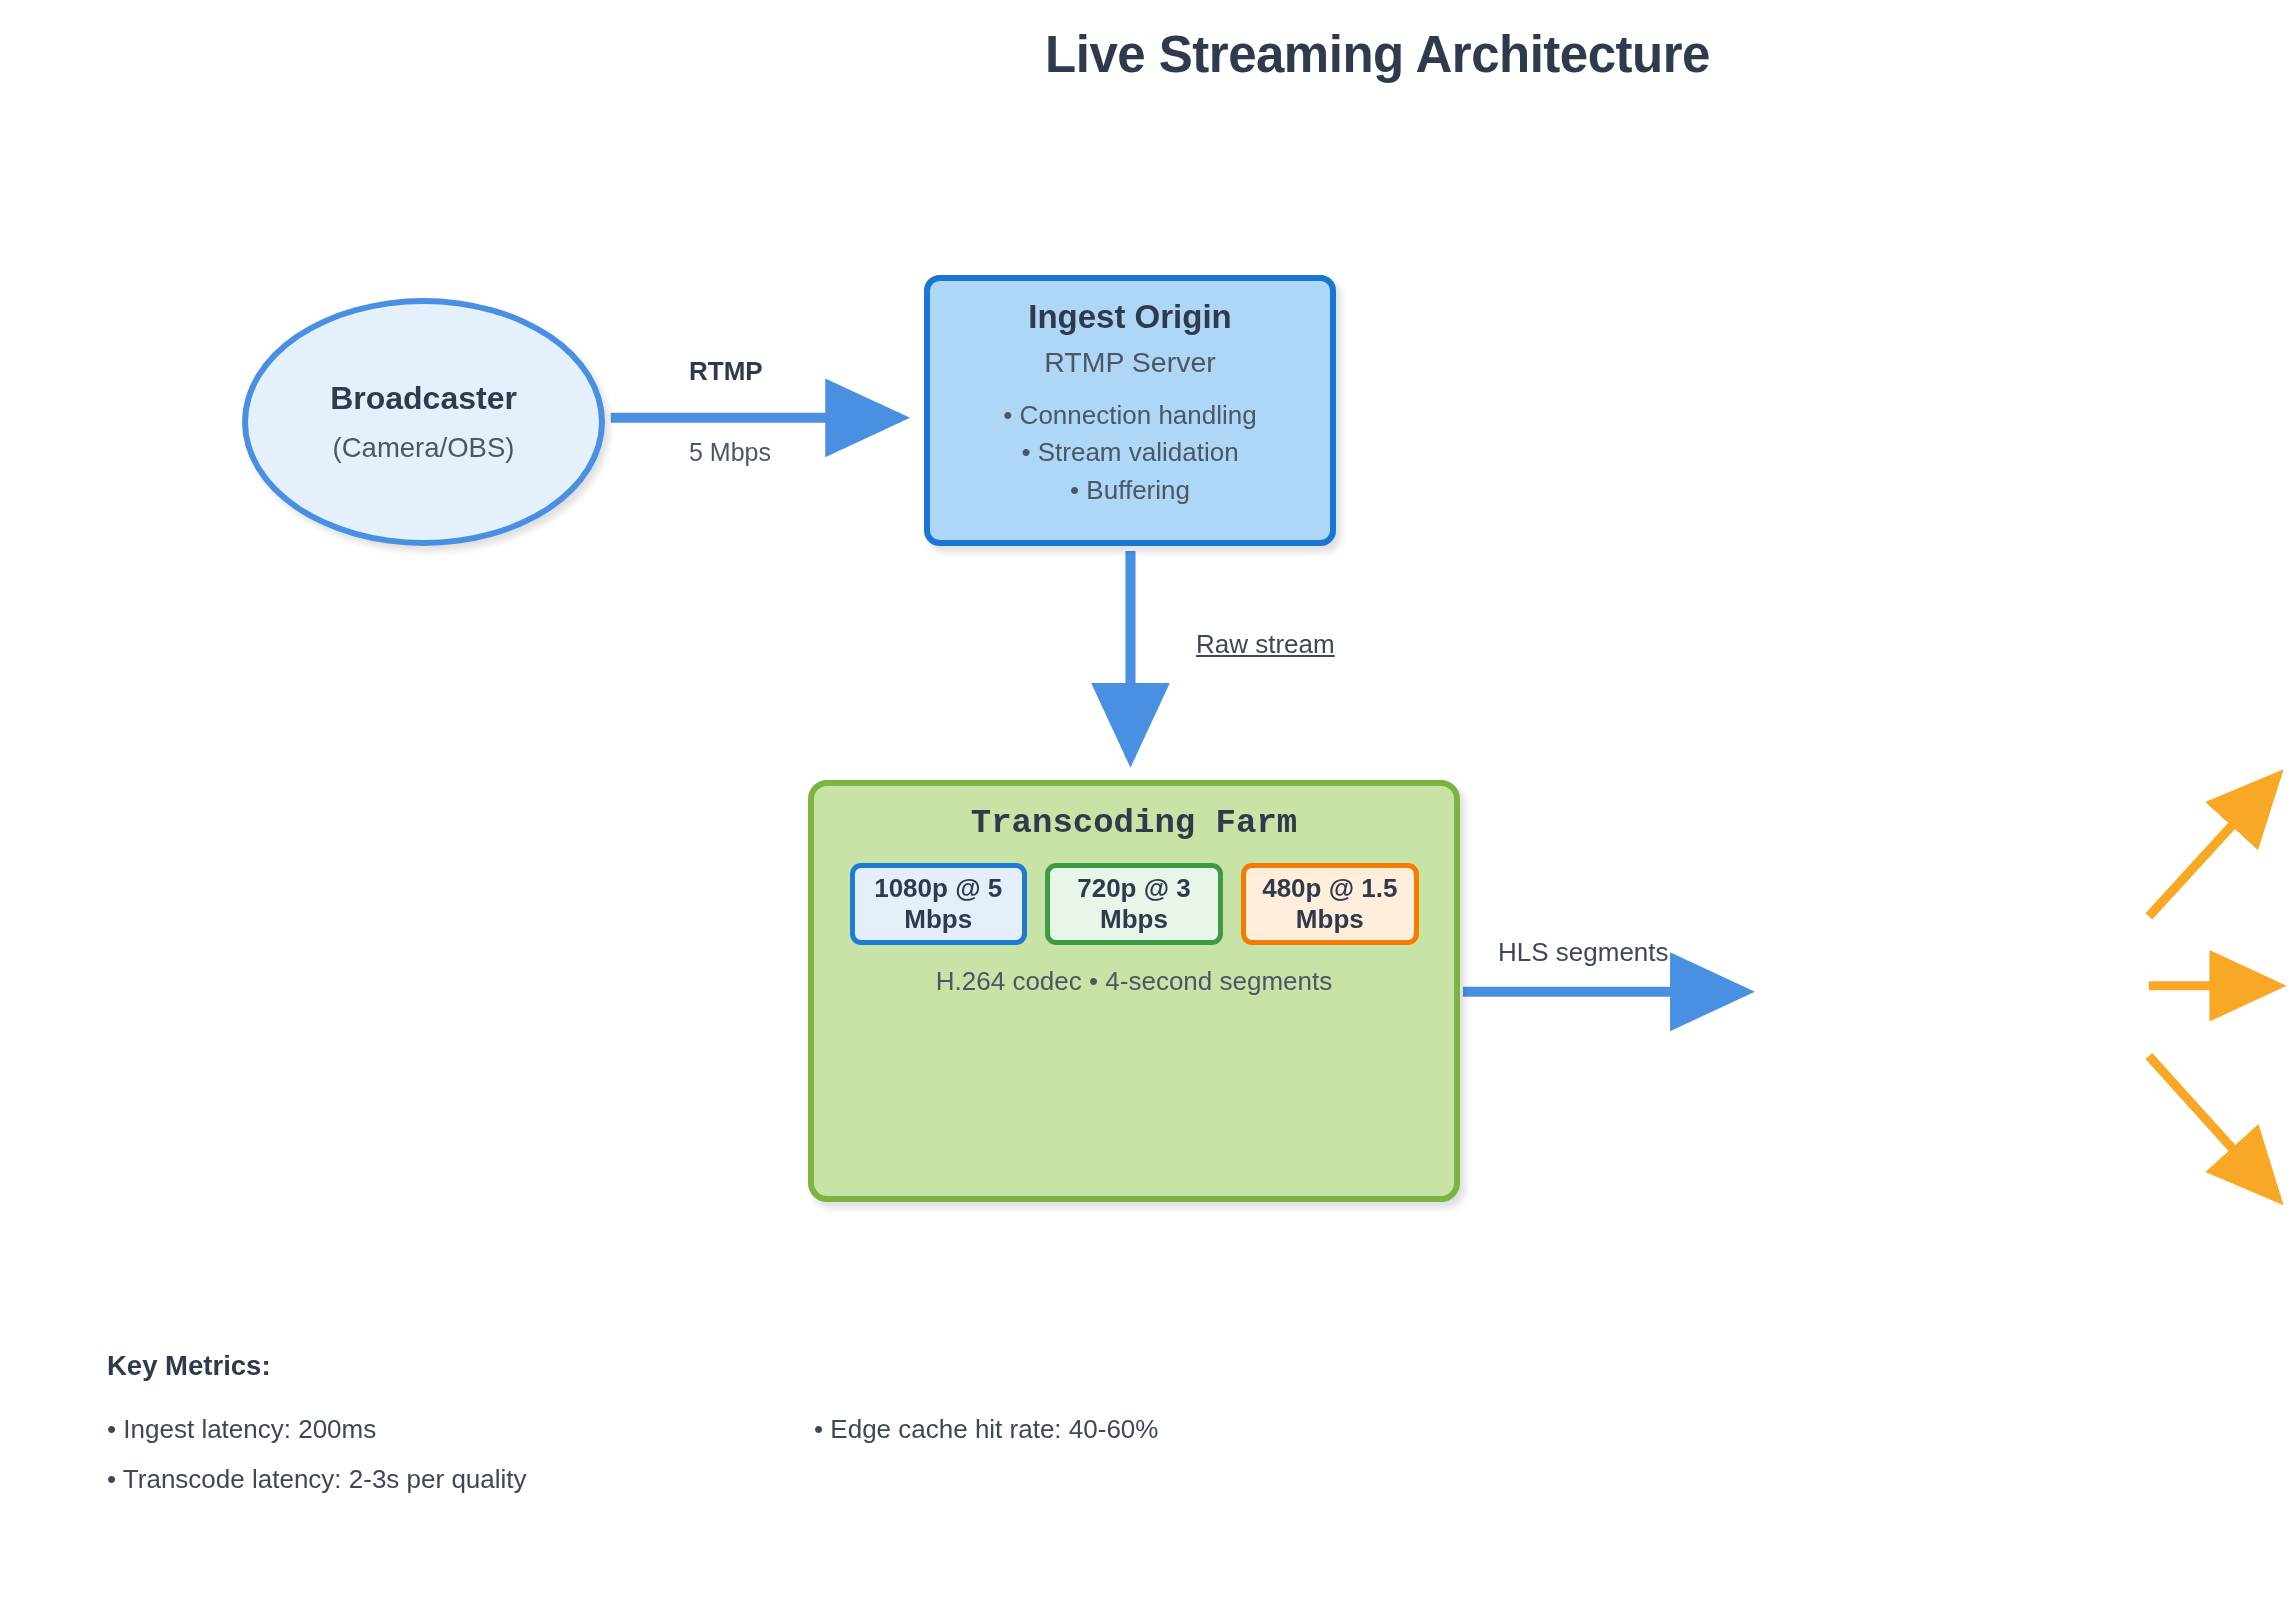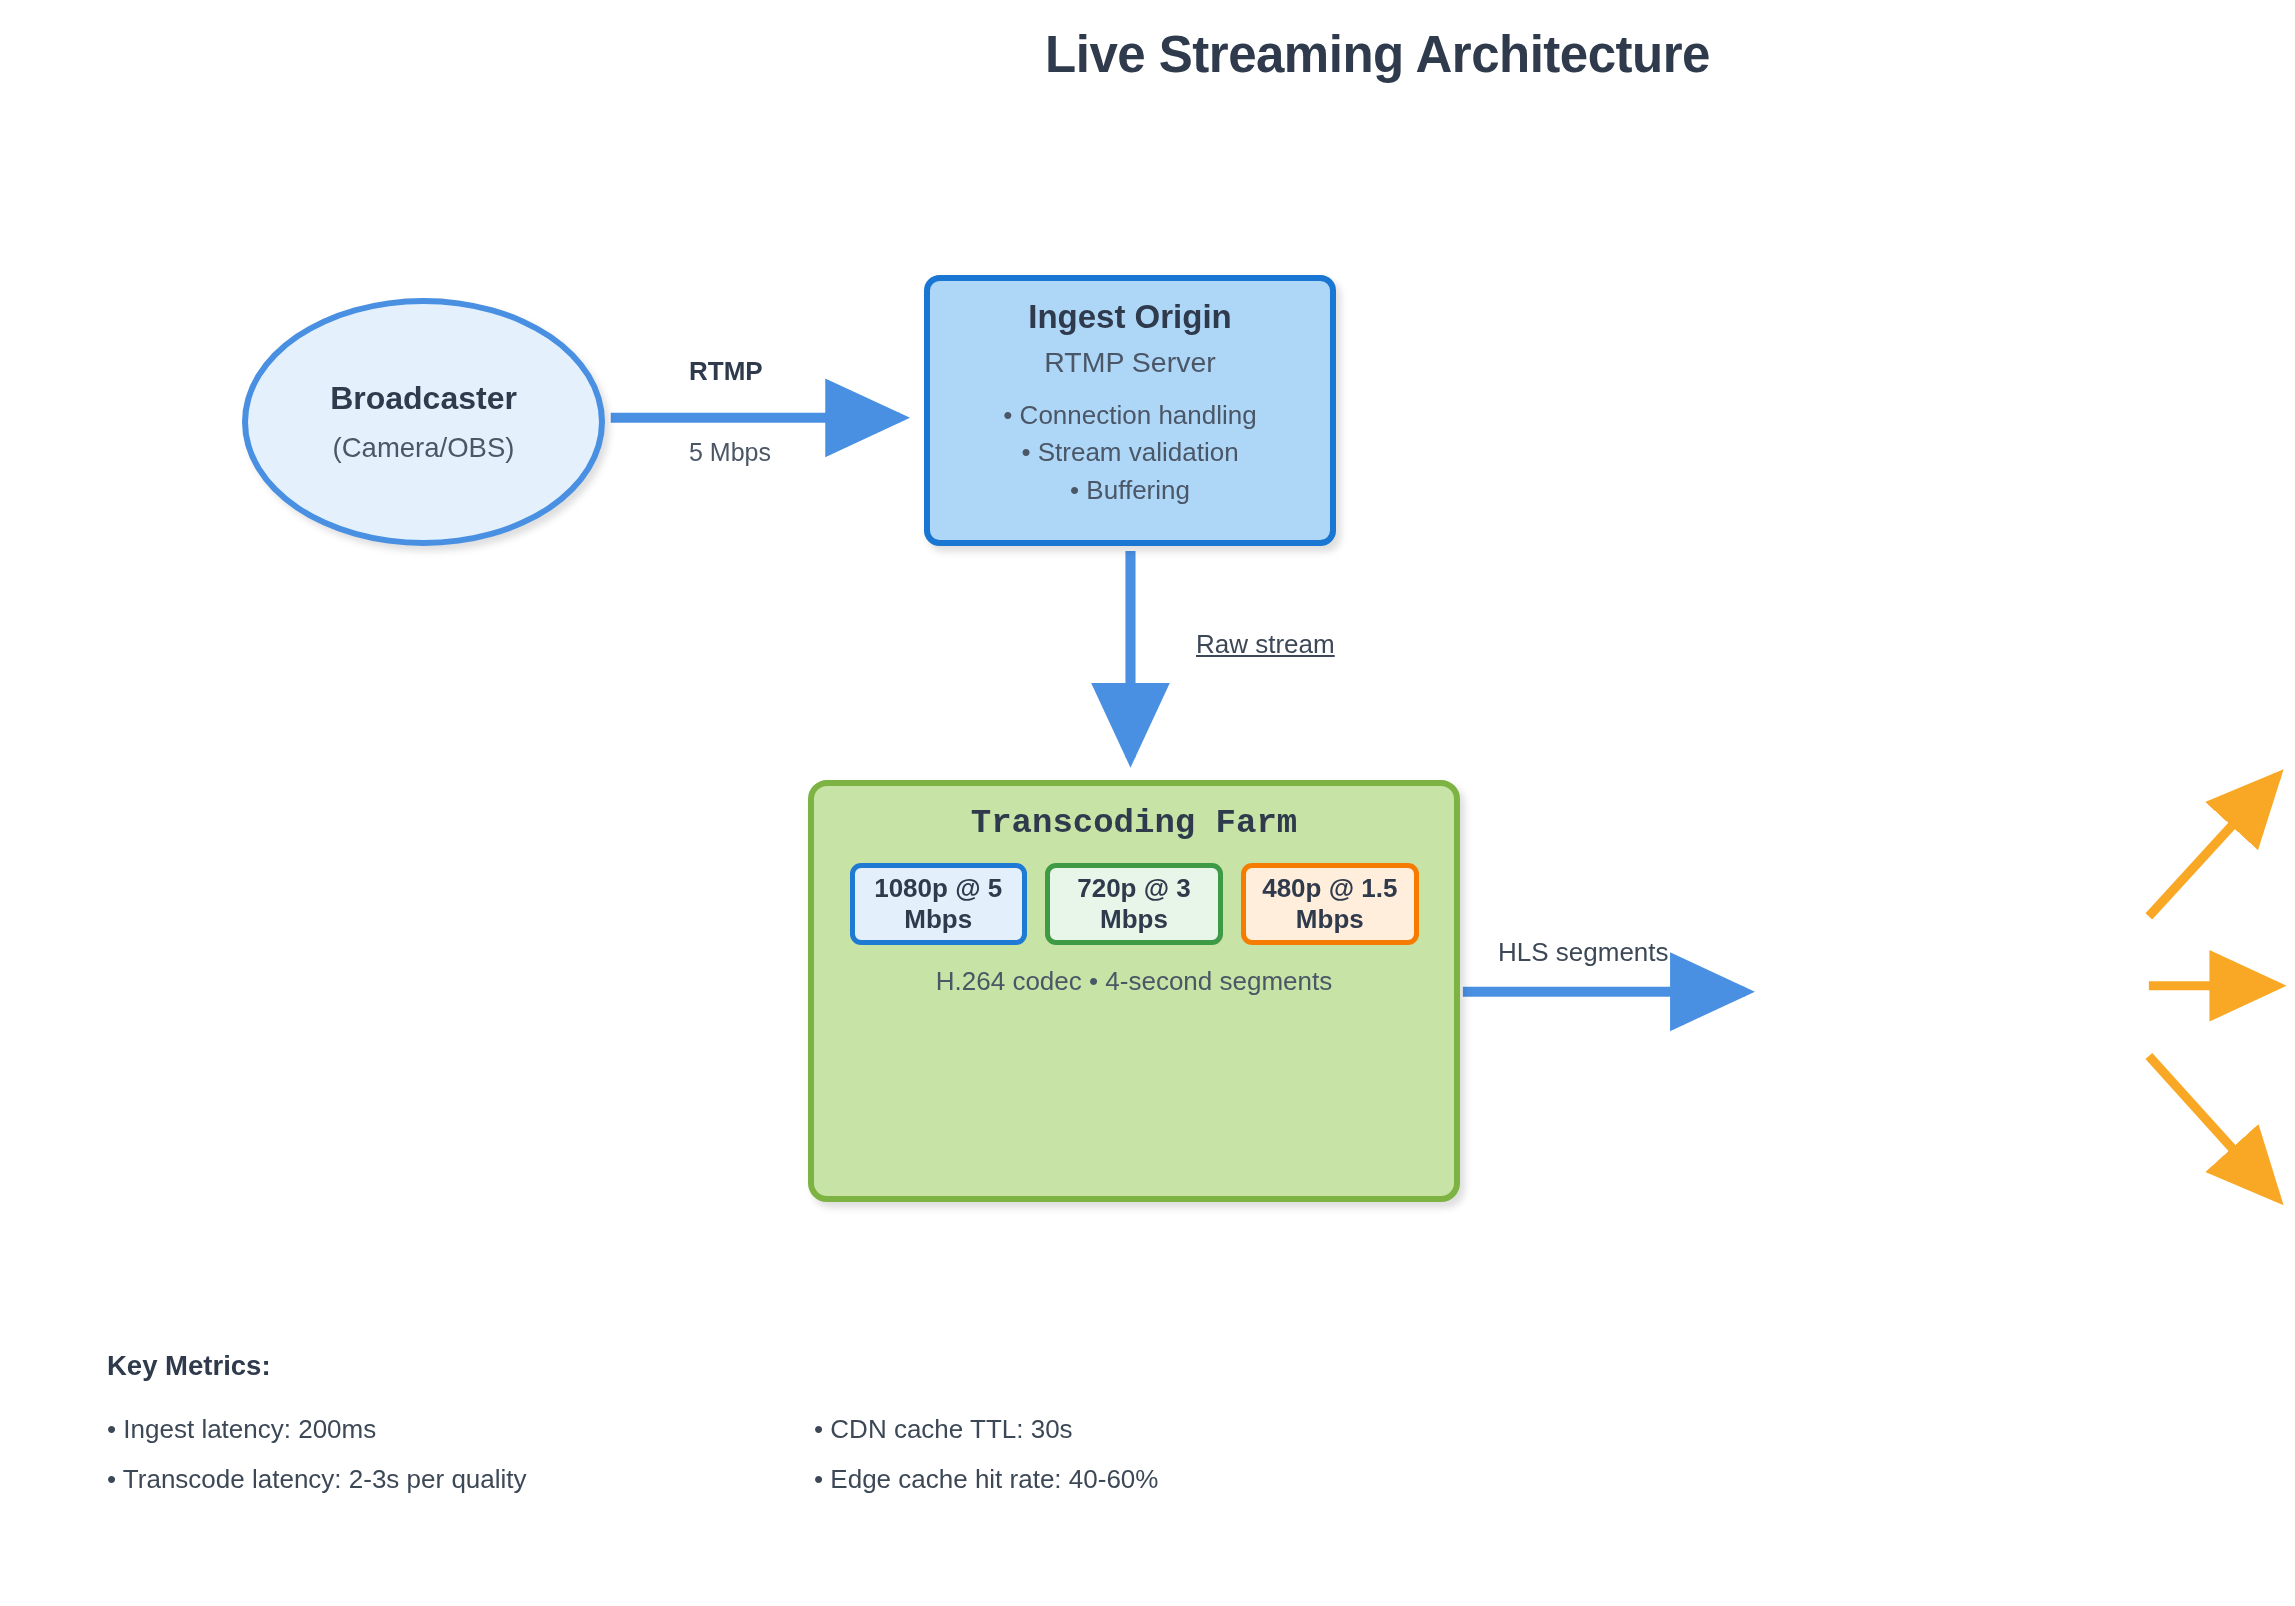--- a/index.html
+++ b/index.html
@@ -218,20 +218,19 @@
   <div class="edge-label" id="label-hls">HLS segments</div>
 
   <div id="key-metrics">
     <div class="km-title">Key Metrics:</div>
     <div class="km-cols">
       <div class="km-col">
         <div class="km-item">• Ingest latency: 200ms</div>
         <div class="km-item">• Transcode latency: 2-3s per quality</div>
       </div>
       <div class="km-col">
-        <div class="km-item">• CDN cache TTL: 30s</div>
         <div class="km-item">• Edge cache hit rate: 40-60%</div>
       </div>
     </div>
   </div>
 
 </div>
 
 
 </body></html>

